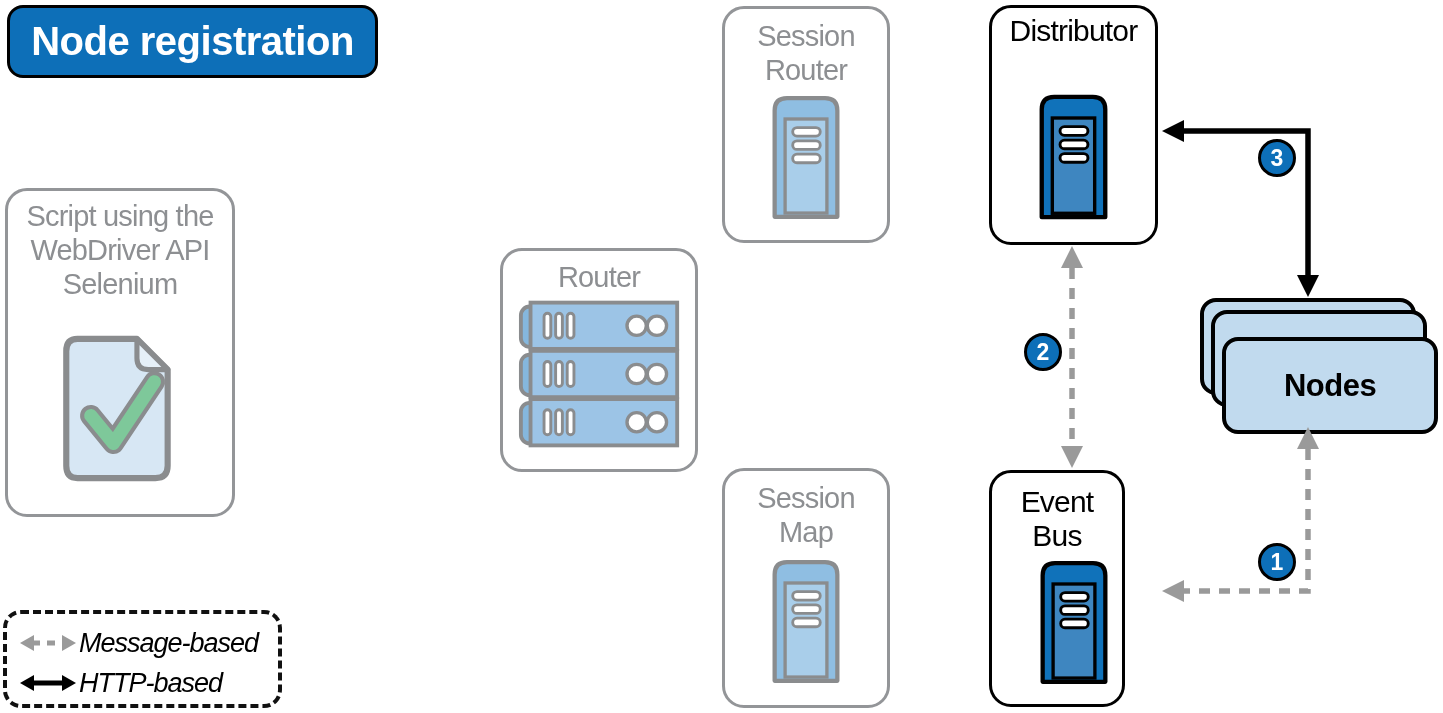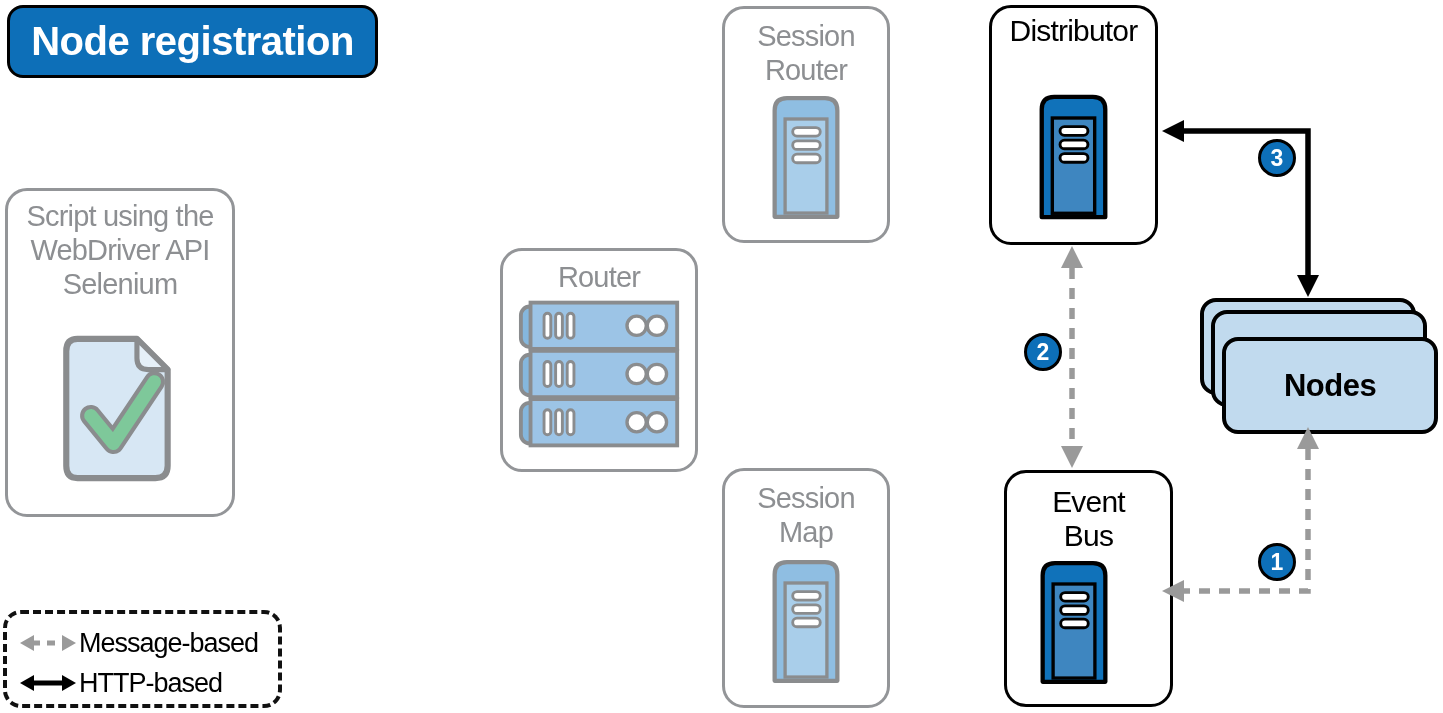--- a/index.html
+++ b/index.html
@@ -29,21 +29,21 @@
   #script-box       { left:5px;   top:188px; width:230px; height:329px; }
   #script-box .comp-label { padding-top:8px; }
   #session-queue-box{ left:722px; top:6px;   width:168px; height:237px; }
   #session-queue-box .comp-label { padding-top:10px; }
   #router-box       { left:500px; top:248px; width:198px; height:224px; }
   #router-box .comp-label { padding-top:9px; }
   #session-map-box  { left:722px; top:468px; width:168px; height:240px; }
   #session-map-box .comp-label { padding-top:10px; }
   #distributor-box  { left:989px; top:5px;   width:169px; height:240px; }
   #distributor-box .comp-label { padding-top:6px; font-size:30px; }
-  #event-bus-box    { left:989px; top:470px; width:169px; height:237px;margin-left:15px; }
+  #event-bus-box    { left:989px; top:470px; width:136px; height:237px; }
   #event-bus-box .comp-label { padding-top:12px; font-size:30px; }
 
   
   .icon-abs { position:absolute; }
   .tower.gray { --side:#8FBEE2; --center:#A9CEEA; --outline:#8A8C8E; --vent:#ffffff; }
   .tower.blue { --side:#1072BA; --center:#3E86C0; --outline:#000000; --vent:#ffffff; }
 
   
   .node-card {
     position:absolute; width:216px; height:97px; box-sizing:border-box;
@@ -69,21 +69,21 @@
   #badge-3 { left:1258px; top:139px; }
 
   
   #legend {
     position:absolute; left:3px; top:610px; width:279px; height:98px; box-sizing:border-box;
     border:4px dashed #111; border-radius:18px; padding:9px 0 0 12px; background:#fff;
   }
   .legend-row { display:flex; align-items:center; height:40px; }
   .legend-arrow { width:58px; height:20px; flex:0 0 58px; }
   .legend-label {
-    font-size:27px; font-weight:500; letter-spacing:-1px;
+    font-style:italic; font-size:27px; font-weight:500; letter-spacing:-1px;
     color:#000; white-space:nowrap; margin-left:2px;
   }
 </style>
 </head>
 <body>
 
 <div class="canvas">
 
   <div class="title-badge">Node registration</div>
 

